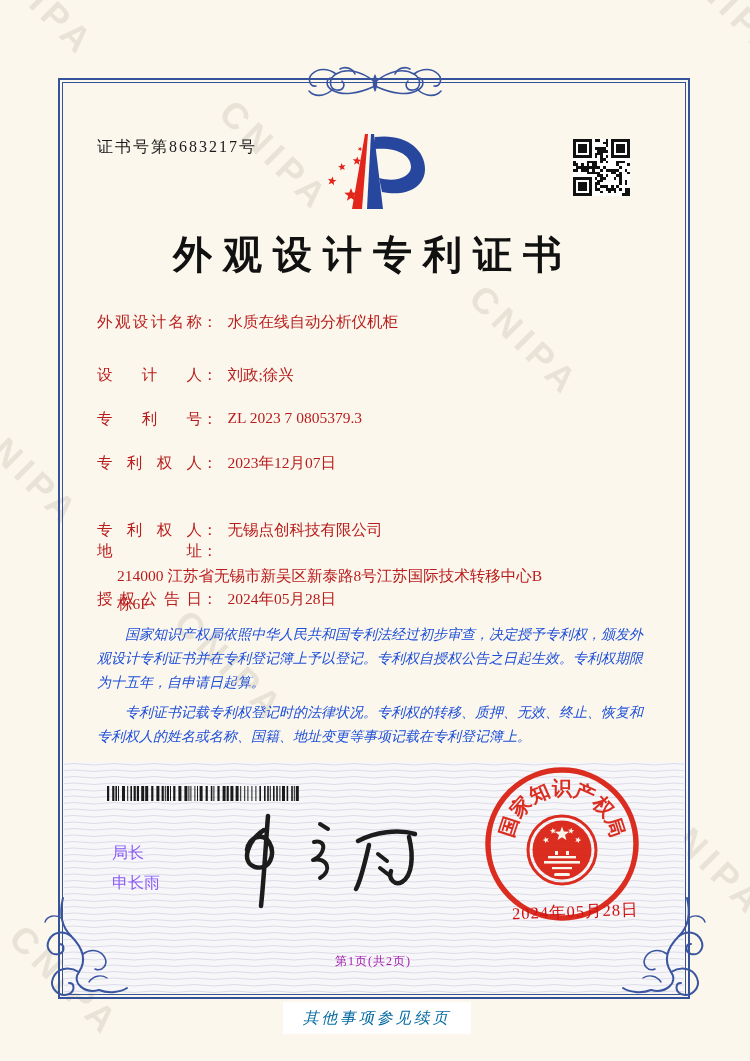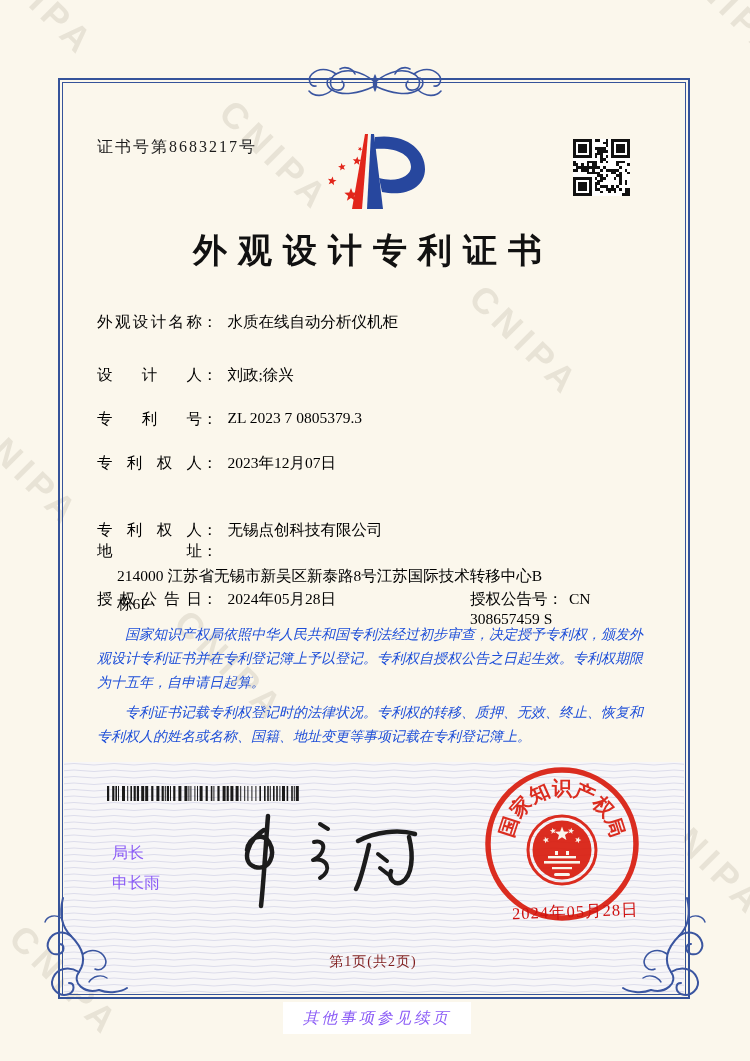--- a/index.html
+++ b/index.html
@@ -29,24 +29,24 @@
   .waveband{
     position:absolute;left:64px;top:762px;width:620px;height:231px;
     background:#f7f6f8;overflow:hidden;
   }
   
   .certno{position:absolute;left:97px;top:137px;font-size:16px;letter-spacing:2px;}
   .logo{position:absolute;left:315px;top:131px;width:120px;height:80px;}
   .qr{position:absolute;left:573px;top:139px;width:57px;height:57px;background:#fff;}
   .title{
     position:absolute;left:62px;top:228px;width:622px;text-align:center;
-    font-size:34px;font-weight:600;letter-spacing:11px;color:#111;
-  }
-  
-  .frow{position:absolute;left:97px;width:560px;font-size:15.5px;color:#000000;}
+    font-size:39px;font-weight:600;letter-spacing:11px;color:#111;
+  }
+  
+  .frow{position:absolute;left:97px;width:560px;font-size:15.5px;color:#b91c1c;}
   .flabel{
     display:inline-block;width:105px;text-align:justify;text-align-last:justify;
     vertical-align:top;
   }
   .fcolon{display:inline-block;vertical-align:top;}
   .fvalue{display:inline-block;margin-left:10px;vertical-align:top;}
   .fvalue.wrap{width:432px;line-height:28px;margin-left:20px;}
   .fpair2{position:absolute;left:373px;top:0;}
   
   .body-text{
@@ -64,26 +64,26 @@
     font-size:16px;color:#8b5cf6;line-height:30px;
   }
   .signature{position:absolute;left:212px;top:810px;width:220px;height:100px;}
   .seal{position:absolute;left:482px;top:764px;width:160px;height:160px;}
   .sealdate{
     position:absolute;left:512px;top:901px;font-size:16.5px;color:#cf1110;
     letter-spacing:1px;transform:rotate(-2deg);font-weight:500;white-space:nowrap;
   }
   .pagenum{
     position:absolute;left:62px;top:953px;width:622px;text-align:center;
-    font-size:14px;color:#7f1d1d;letter-spacing:1px;
+    font-size:12px;color:#a21caf;letter-spacing:1px;
   }
   .note{
     position:absolute;left:283px;top:1002px;width:188px;height:32px;
     background:#ffffff;display:flex;align-items:center;justify-content:center;
-    font-size:15.5px;font-style:italic;letter-spacing:3px;color:#8b5cf6;
+    font-size:15.5px;font-style:italic;letter-spacing:3px;color:#0369a1;
     font-family:"DejaVu Serif","Liberation Serif",serif;
   }
   
   .orn-top{position:absolute;left:298px;top:60px;width:154px;height:44px;}
   .orn-bl{position:absolute;left:33px;top:896px;width:96px;height:110px;}
   .orn-br{position:absolute;left:621px;top:896px;width:96px;height:110px;transform:scaleX(-1);}
 </style>
 </head>
 <body>
 
@@ -422,23 +422,20 @@
   <span class="flabel">专利权人</span><span class="fcolon">：</span><span class="fvalue">2023年12月07日</span>
 </div>
 <div class="frow" style="top:520px">
   <span class="flabel">专利权人</span><span class="fcolon">：</span><span class="fvalue">无锡点创科技有限公司</span>
 </div>
 <div class="frow" style="top:541px">
   <span class="flabel">地址</span><span class="fcolon">：</span><span class="fvalue wrap">214000 江苏省无锡市新吴区新泰路8号江苏国际技术转移中心B栋6F</span>
 </div>
 <div class="frow" style="top:589px">
   <span class="flabel">授权公告日</span><span class="fcolon">：</span><span class="fvalue">2024年05月28日</span>
-  <span class="fpair2">
-    <span>授权公告号</span><span>：</span><span style="margin-left:6px">CN 308657459 S</span>
-  </span>
 </div>
 
 <div class="body-text">
   <p>国家知识产权局依照中华人民共和国专利法经过初步审查，决定授予专利权，颁发外观设计专利证书并在专利登记簿上予以登记。专利权自授权公告之日起生效。专利权期限为十五年，自申请日起算。</p>
   <p>专利证书记载专利权登记时的法律状况。专利权的转移、质押、无效、终止、恢复和专利权人的姓名或名称、国籍、地址变更等事项记载在专利登记簿上。</p>
 </div>
 
 <svg class="barcode" id="barcode" viewBox="0 0 192 15" preserveAspectRatio="none">
     <rect x="0" y="0" width="2.2" height="15" fill="#1a1a1a"></rect>
     <rect x="5.2" y="0" width="2.2" height="15" fill="#1a1a1a"></rect>

